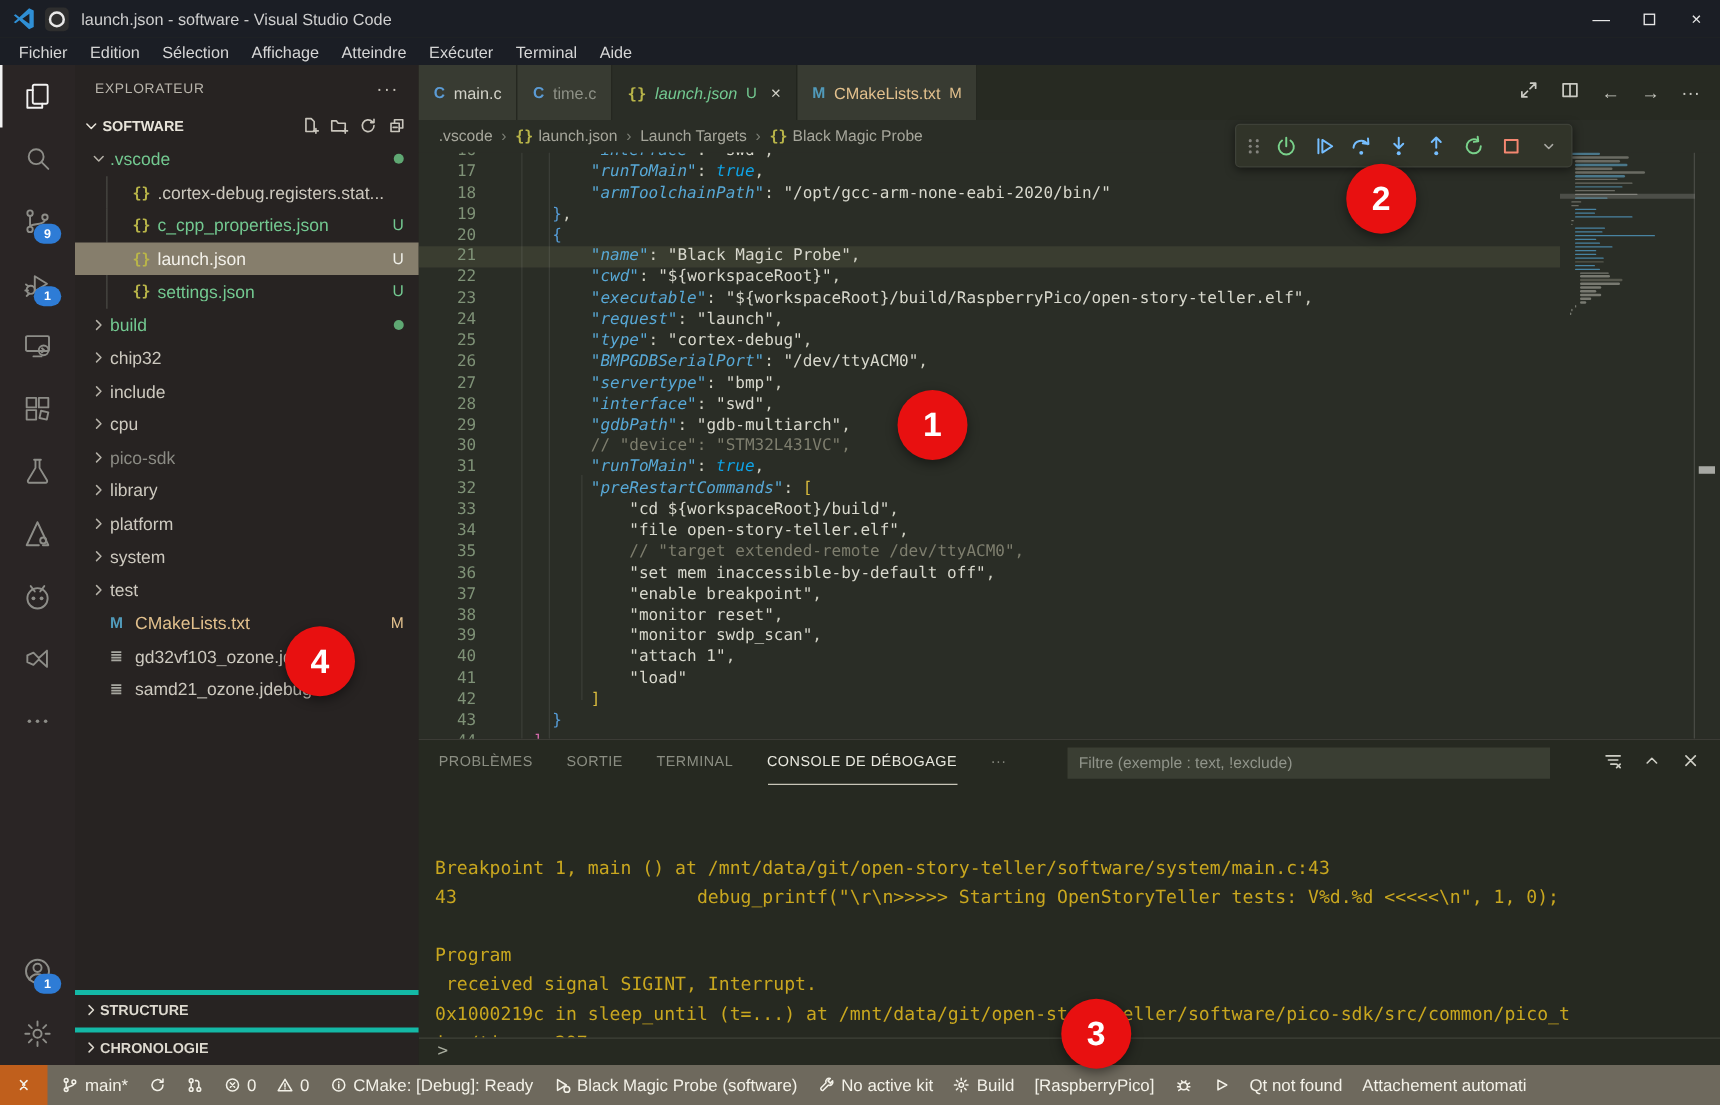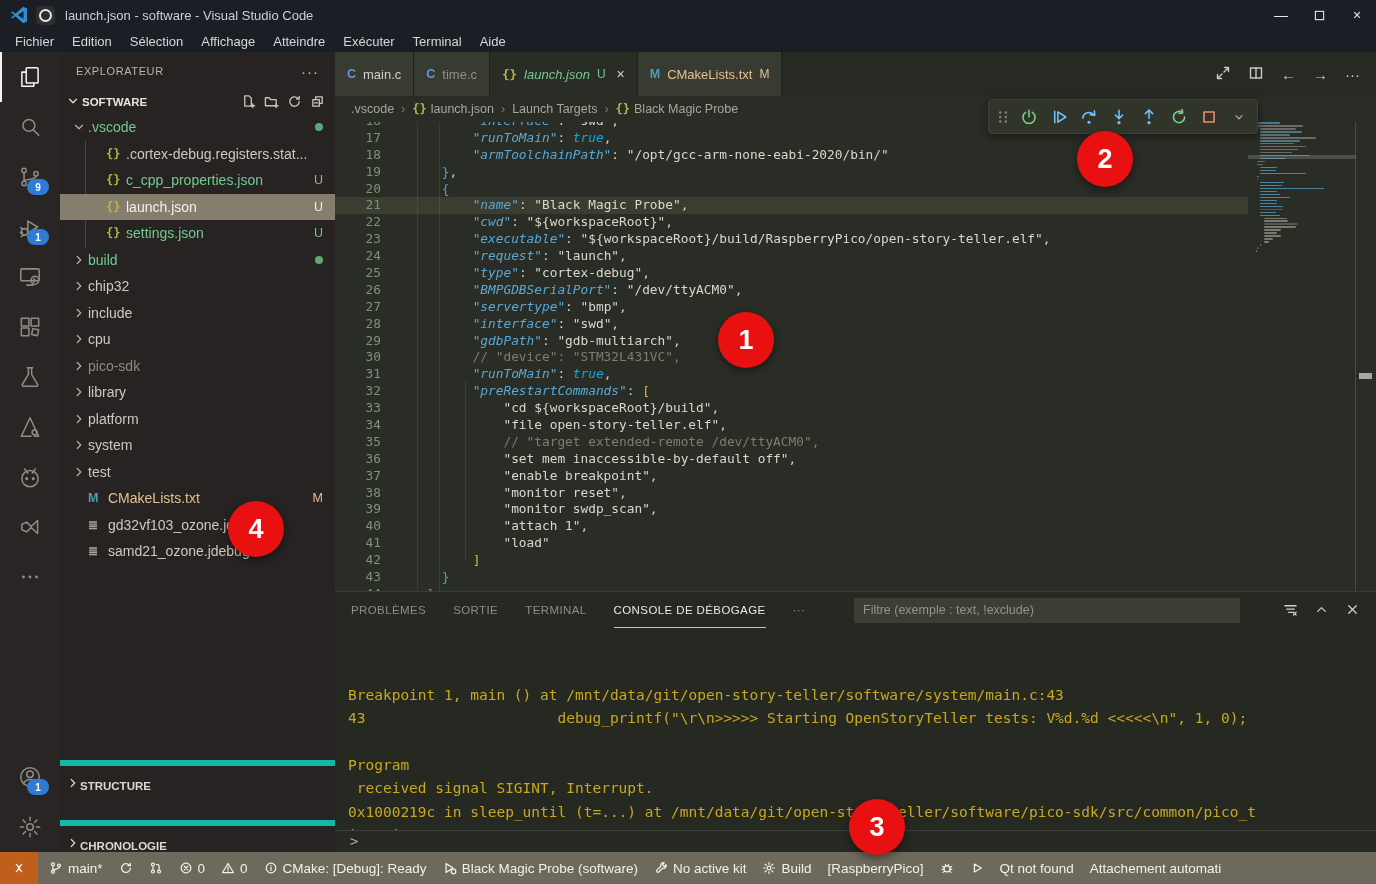--- a/index.html
+++ b/index.html
@@ -46,21 +46,21 @@
   .tlabel{white-space:nowrap;overflow:hidden;}
   .tlabel.green{color:#73c991;}
   .tlabel.dim{color:#8b8b84;}
   .tlabel.mod{color:#e2c08d;}
   .tbadge{margin-left:auto;margin-right:12px;font-size:12.5px;flex:none;}
   .tbadge.U{color:#73c991;}  .trow.sel .tbadge.U{color:#efefe8;}
   .tbadge.M{color:#e2c08d;}
   .tbadge.dot{width:8px;height:8px;border-radius:50%;background:#5fa873;}
   .trow.sel .tlabel{color:#f3f1ea;}
   .side-bottom{margin-top:auto;flex:none;}
-  .side-sec{height:26px;border-top:6px solid #14b8a6;display:flex;align-items:flex-end;font-weight:bold;font-size:11.5px;color:#ddd9cf;padding-left:6px;margin-top:28px;}
+  .side-sec{height:26px;border-top:4px solid #14b8a6;display:flex;align-items:center;font-weight:bold;font-size:11.5px;color:#ddd9cf;padding-left:6px;}
 
   
   .editor-area{flex:1;display:flex;flex-direction:column;min-width:0;position:relative;}
   .tabbar{height:44px;background:#272a22;display:flex;flex:none;}
   .tab{display:flex;align-items:center;gap:7px;padding:0 12px;font-size:13px;border-right:1px solid #1f221b;background:#383b32;color:#d2d2c8;}
   .tab .close{color:#d2d2c8;font-size:14px;margin-left:4px;}
   .tab .ticon{font-weight:bold;font-size:12.5px;}
   .tab.active{background:#2a2d26;}
   .tab .git-u{color:#73c991;font-size:12px;}
   .tab .git-m{color:#e2c08d;font-size:12px;}

